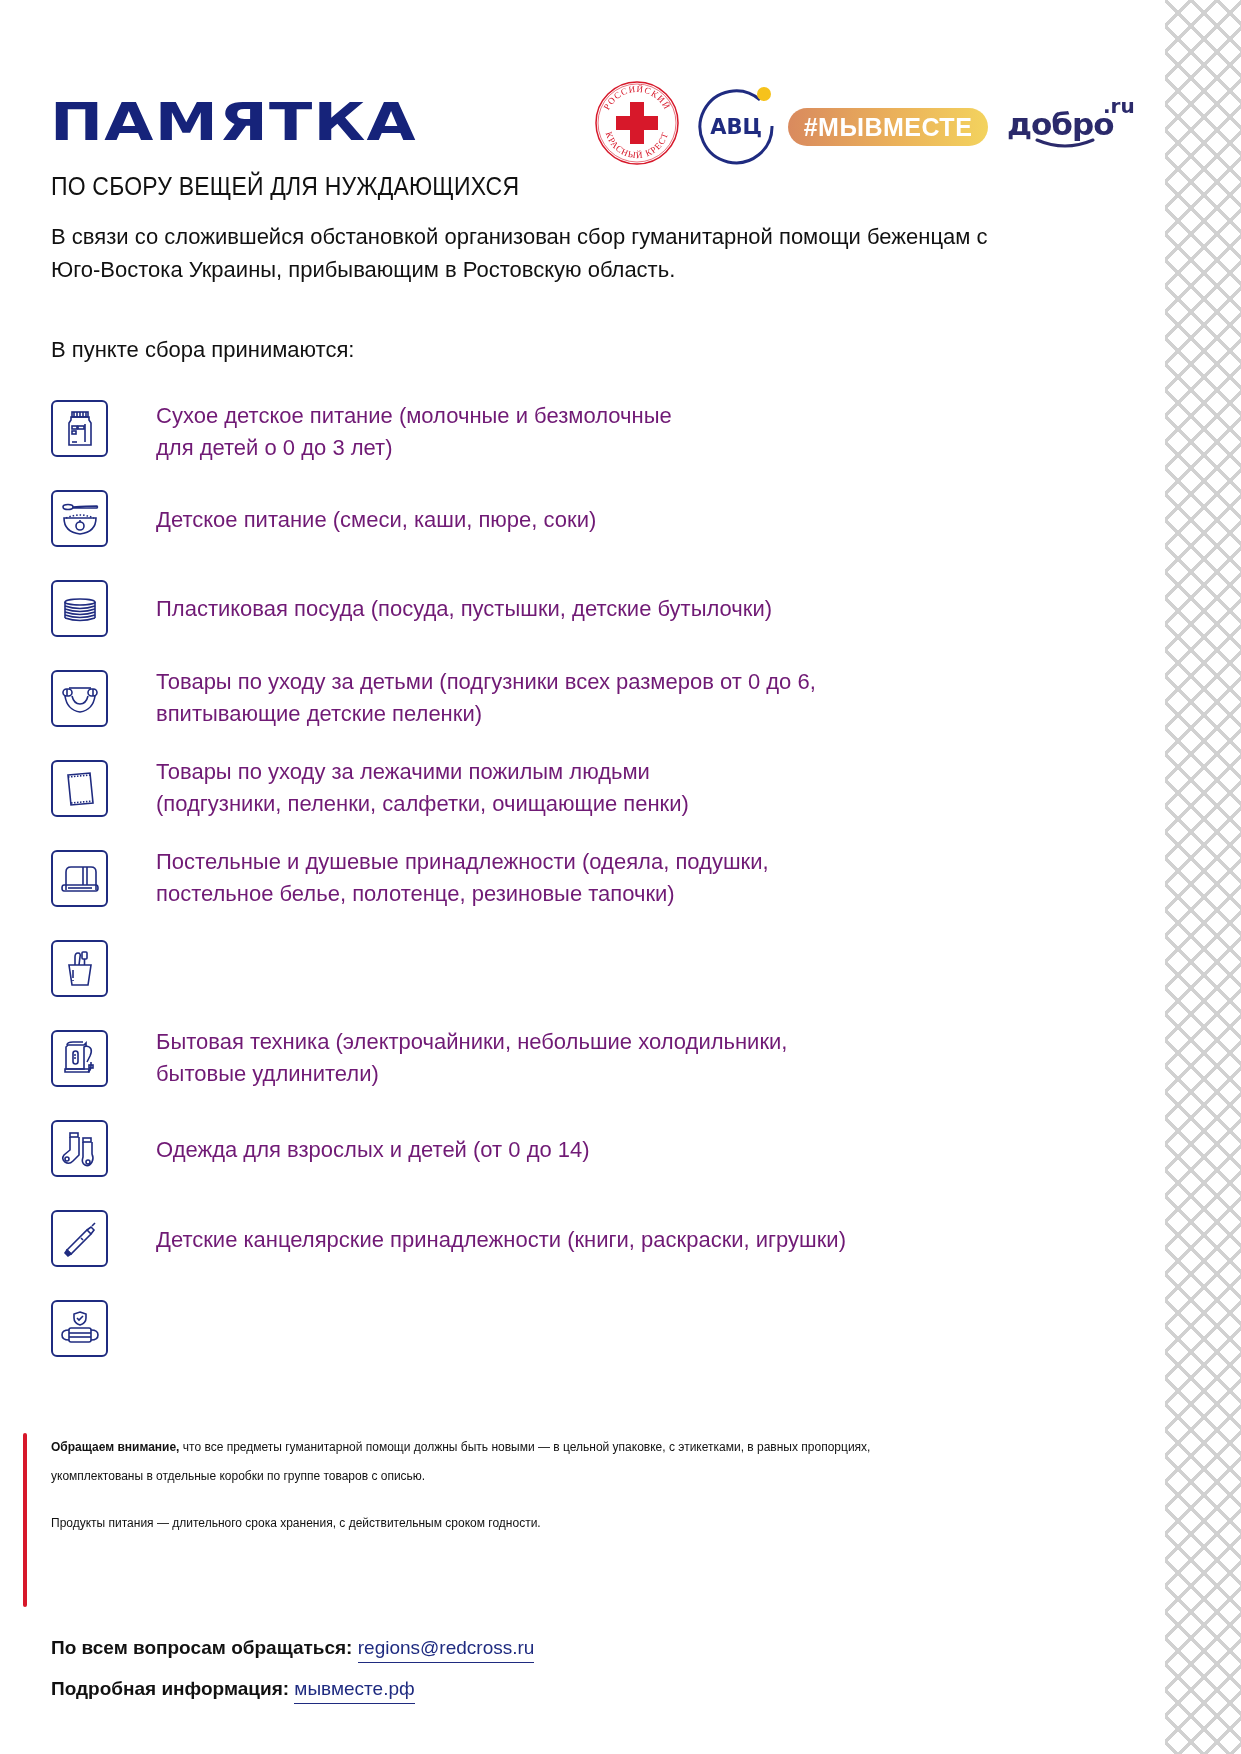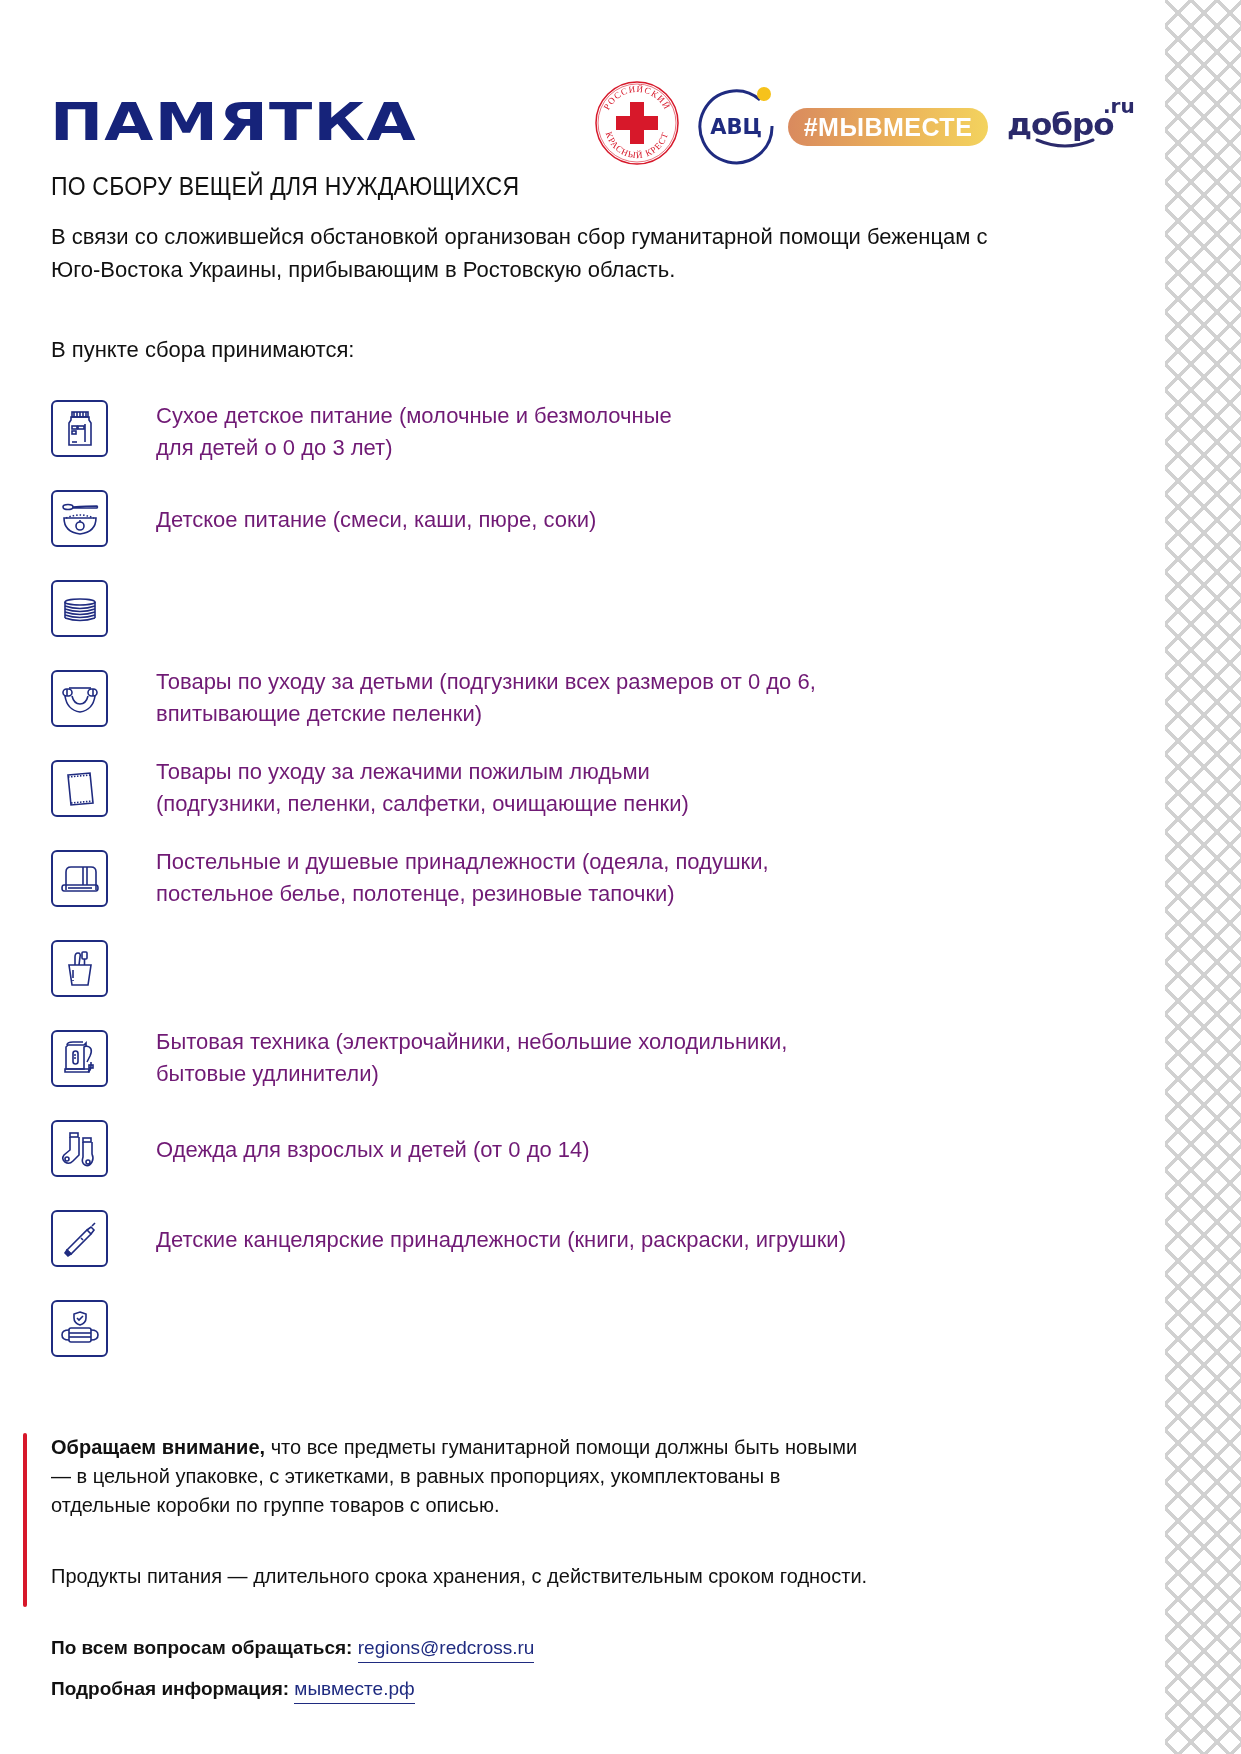--- a/index.html
+++ b/index.html
@@ -61,23 +61,23 @@
       position: absolute; left: 0; top: 0; width: 57px; height: 57px;
       border: 2.5px solid #1f2b80; border-radius: 6px;
       display: flex; align-items: center; justify-content: center;
     }
     .item .icon-box svg { width: 42px; height: 42px; }
     .item .text {
       position: absolute; left: 105px; font-size: 22px; line-height: 32px; color: #701a75;
       white-space: pre-line;
     }
 
-    .notice { position: absolute; left: 51px; top: 1433px; width: 820px; font-size: 20px; line-height: 29px; color: #111; }
+    .notice { position: absolute; left: 51px; top: 1433px; width: 820px; font-size: 12px; line-height: 29px; color: #111; }
     .notice b { font-weight: bold; }
-    .notice p + p { margin-top: 42px; }
+    .notice p + p { margin-top: 18px; }
     .red-bar { position: absolute; left: 23px; top: 1433px; width: 4px; height: 174px; background: #d7182a; border-radius: 2px; }
 
     .contact { position: absolute; left: 51px; font-size: 19px; color: #111; }
     .contact .label { font-weight: bold; }
     .contact a { color: #1f2b80; text-decoration: none; border-bottom: 1.5px solid #1f2b80; padding-bottom: 4px; }
   </style>
 </head>
 <body>
 
 <div class="pattern-strip"></div>
@@ -161,20 +161,21 @@
       <ellipse cx="21" cy="14" rx="15" ry="3"></ellipse>
       <path d="M6 18 q15 5 30 0"></path>
         <path d="M6 21 q15 5 30 0"></path>
         <path d="M6 24 q15 5 30 0"></path>
         <path d="M6 27 q15 5 30 0"></path>
         <path d="M6 30 q15 5 30 0"></path>
       <line x1="6" y1="14" x2="6" y2="30"></line>
         <line x1="36" y1="14" x2="36" y2="30"></line>
     </svg>
   </div>
+  <div class="text" style="top:13px">Пластиковая посуда (посуда, пустышки, детские бутылочки)</div>
 </div>
 
 <div class="item" style="top:670px">
   <div class="icon-box">
     <svg viewBox="0 0 42 42" fill="none" stroke="#1f2b80" stroke-width="1.6">
       <rect x="4" y="11" width="9" height="7" rx="3.5"></rect>
         <rect x="29" y="11" width="9" height="7" rx="3.5"></rect>
       <line x1="8" y1="11" x2="8" y2="18"></line>
         <line x1="34" y1="11" x2="34" y2="18"></line>
       <path d="M6 18 q2 14 15 16 q13 -2 15 -16"></path>

